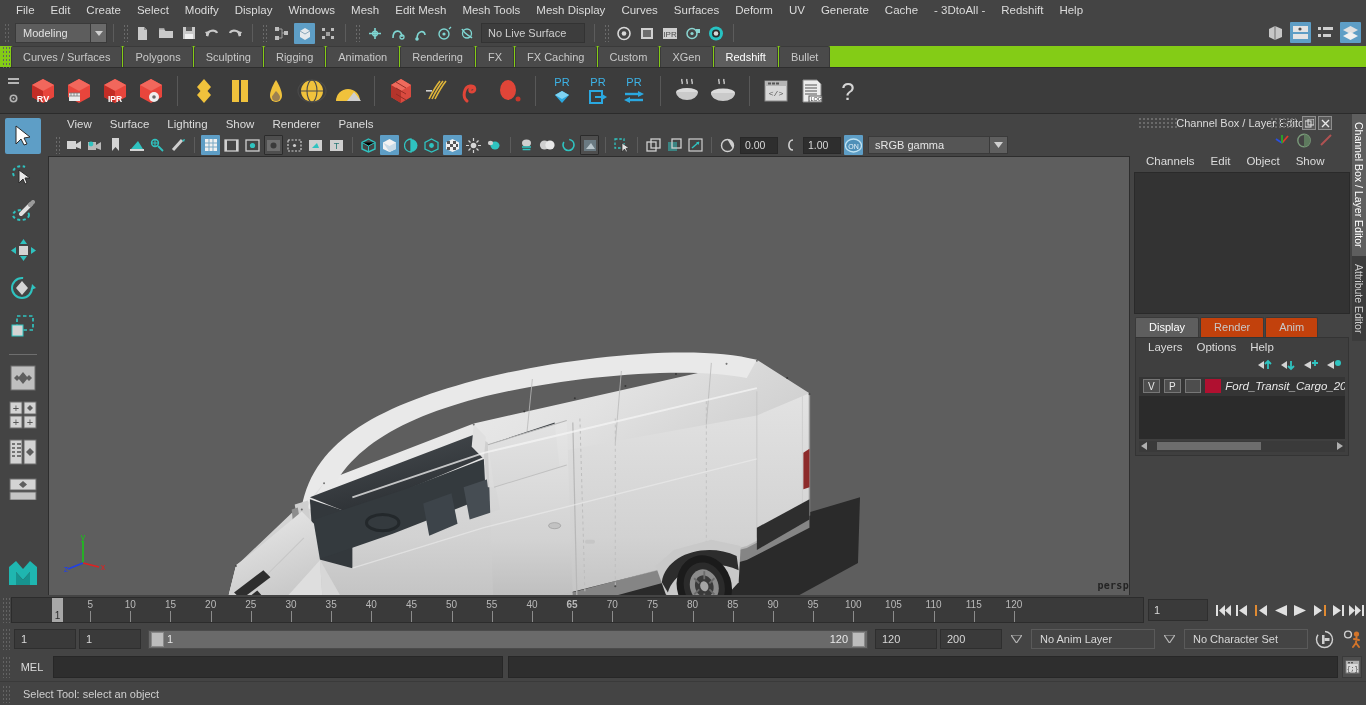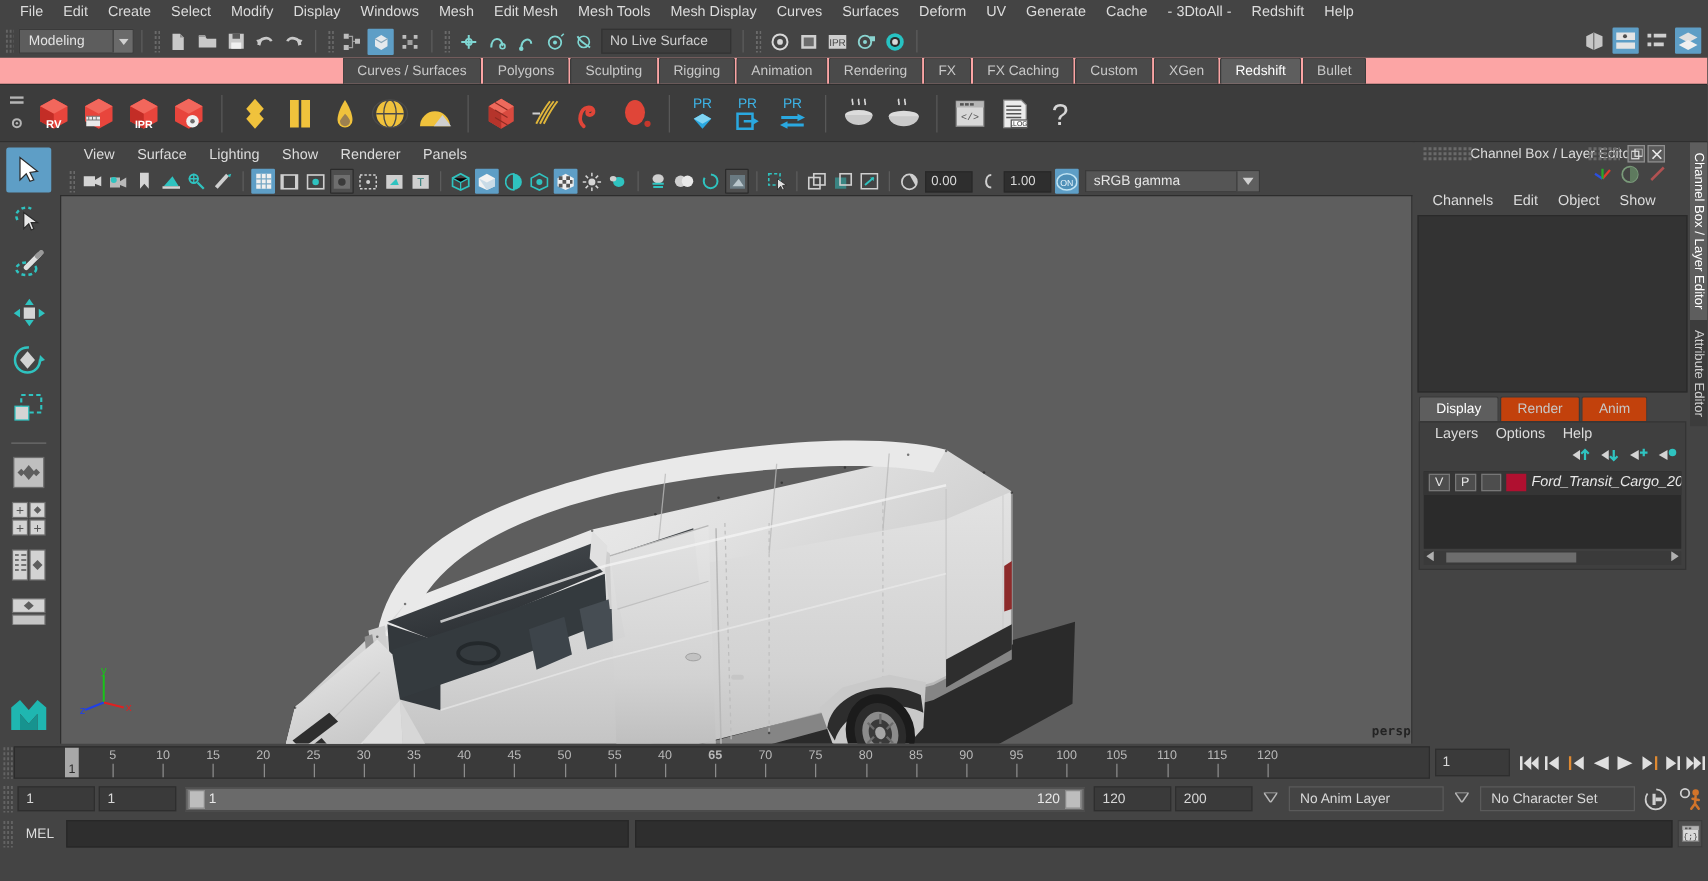--- a/index.html
+++ b/index.html
@@ -53,23 +53,22 @@
   .sbtn.on{ background:#5e9ec6; }
   .livefield{
     height:20px; width:104px; background:#3d3d3d; border:1px solid #333;
     display:flex; align-items:center; padding-left:6px; color:#cfcfcf; font-size:11px;
     margin:0 3px;
   }
   .statusline .right{ position:absolute; right:4px; top:2px; display:flex; gap:2px; }
 
   
   .shelf-tabs{
-    height:22px; background:#fca5a5; display:flex; align-items:center; padding-left:2px;
+    height:22px; background:#84cc16; display:flex; align-items:flex-start; padding-left:2px;
     border-bottom:1px solid #2e2e2e;
-    flex-direction:column;
   }
   .shelf-grip{
     width:9px; height:22px;
     background-image:radial-gradient(#636363 40%, transparent 41%);
     background-size:3px 4px;
   }
   .shelf-tab{
     height:21px; padding:0 11px; display:flex; align-items:center; font-size:11px;
     color:#c8c8c8; background:#4a4a4a; border:1px solid #3a3a3a; border-bottom:none;
     margin-right:1px; border-radius:2px 2px 0 0;
@@ -1480,14 +1479,18 @@
       <svg width="15" height="14">
           <rect x="1" y="1" width="13" height="12" fill="#dadada" stroke="#7a7a7a"></rect>
           <rect x="1" y="1" width="13" height="3" fill="#b2b2b2"></rect>
           <rect x="3" y="2" width="2" height="1.4" fill="#555"></rect>
           <rect x="6" y="2" width="2" height="1.4" fill="#555"></rect>
           <text x="7.5" y="11" font-size="6.5" fill="#444" text-anchor="middle" font-family="Liberation Mono">{;}</text>
         </svg>
     </div>
   </div>
 
+  <div class="helprow">
+    <div class="tgrip" style="height:18px"></div>
+    <div class="helptxt">Select Tool: select an object</div>
+  </div>
 
 </div>
 
 </body></html>

